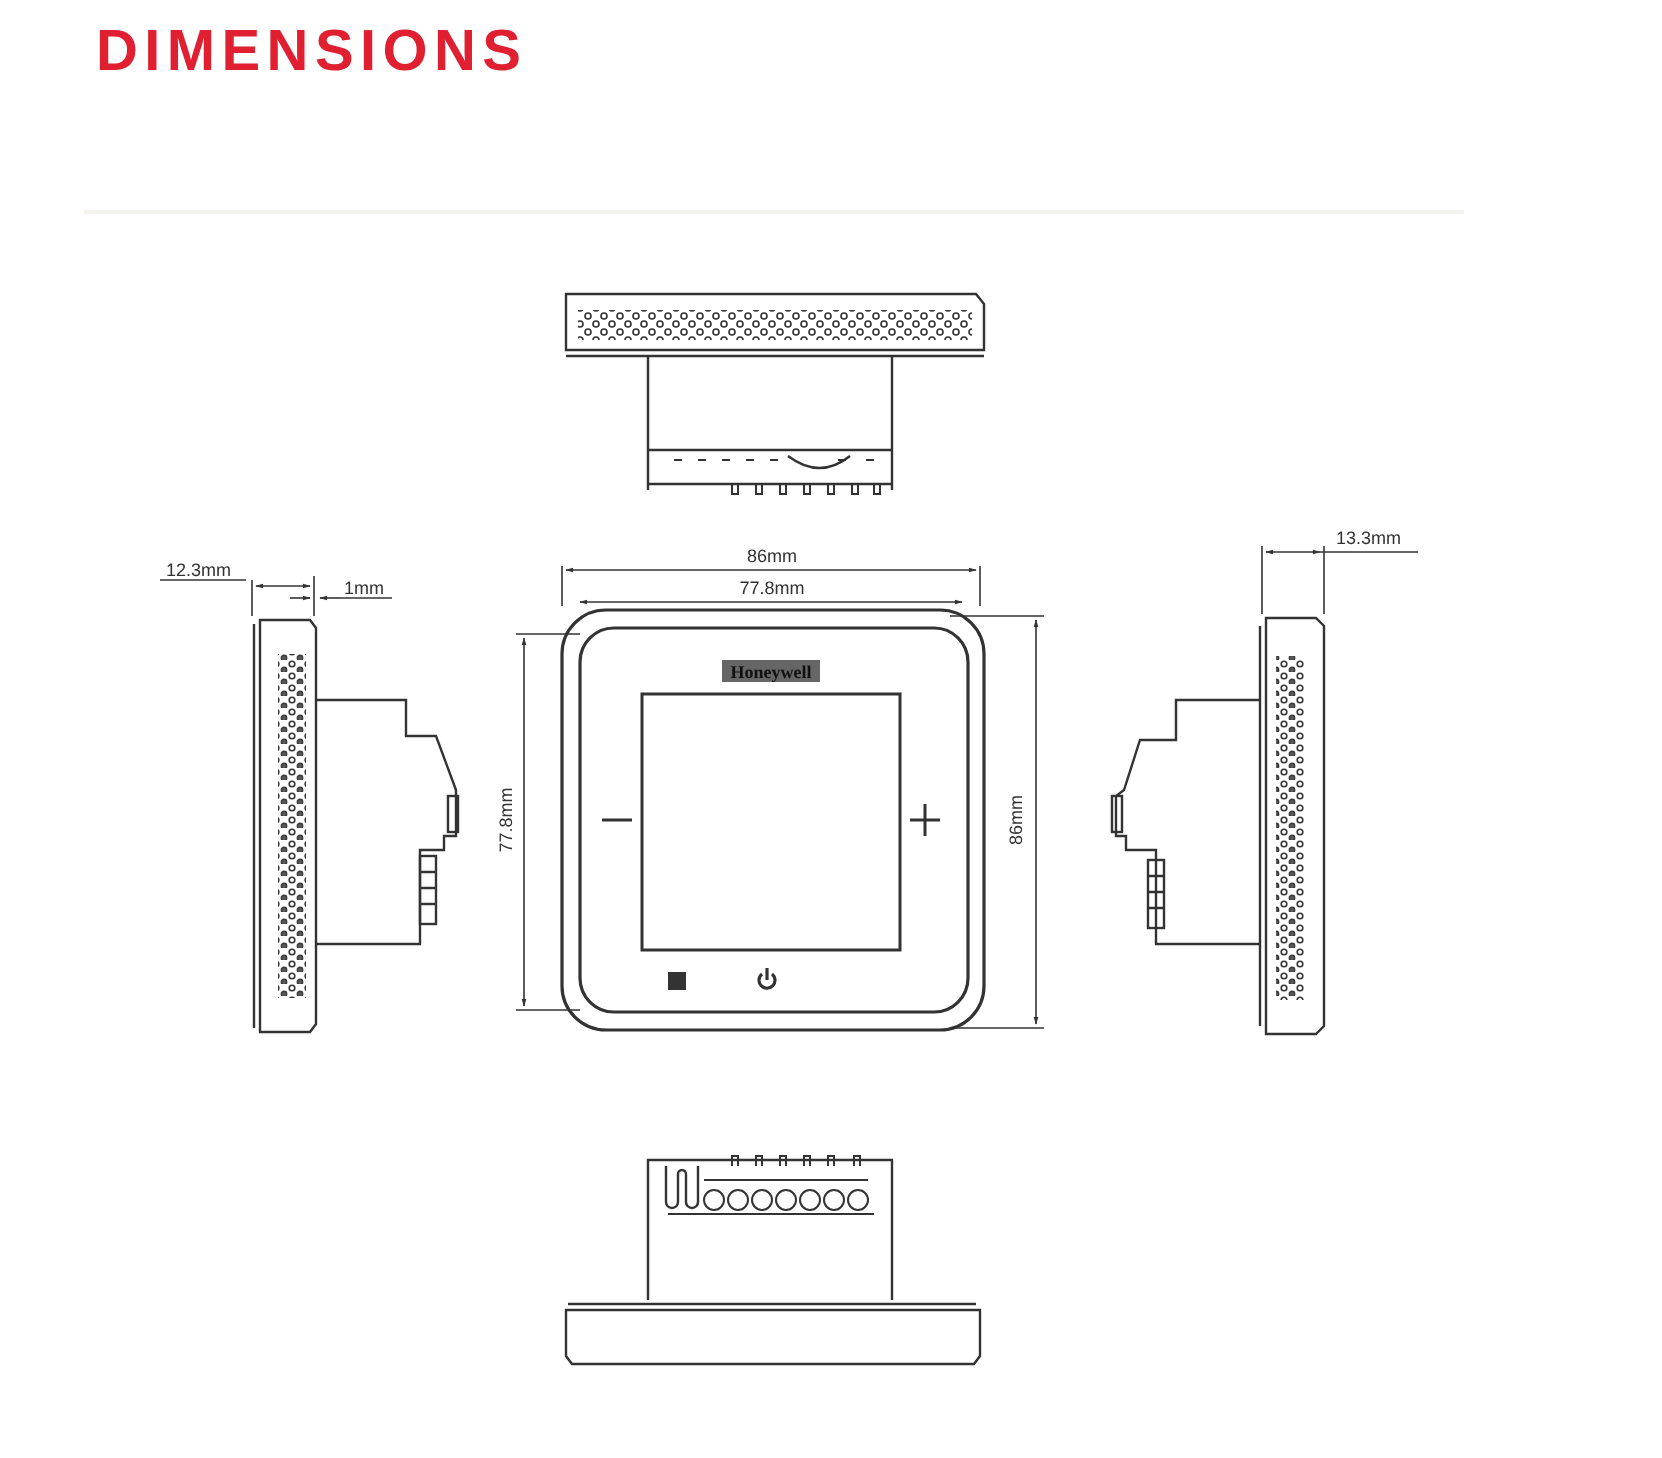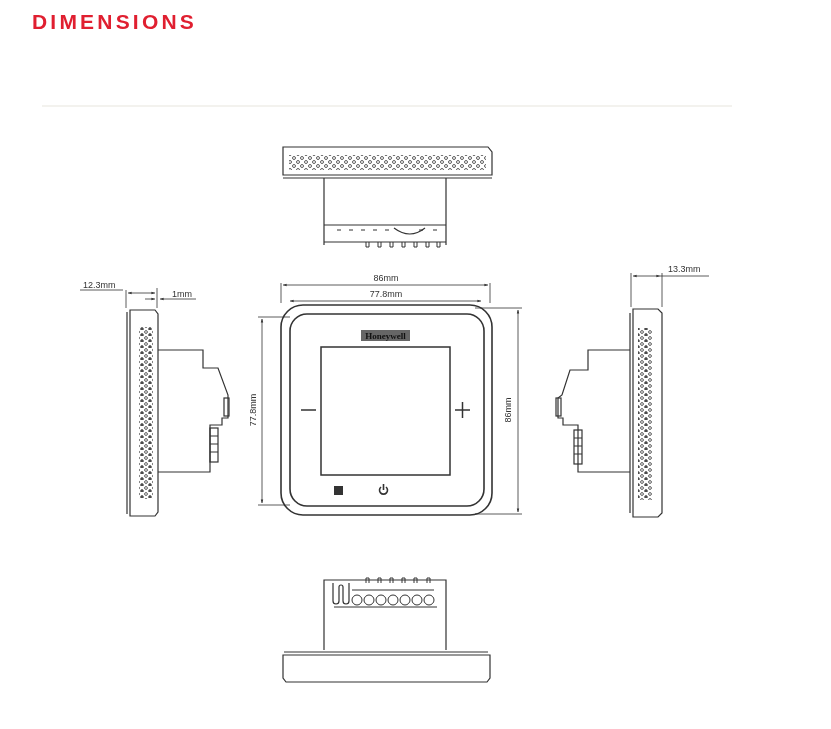--- a/index.html
+++ b/index.html
@@ -1,17 +1,17 @@
 <!DOCTYPE html>
 <html><head>
 <meta charset="utf-8">
 <style>
   html, body { margin: 0; padding: 0; background: #ffffff; }
   body { width: 831px; height: 729px; position: relative; overflow: hidden; font-family: "Liberation Sans", sans-serif; }
-  .title { position: absolute; left: 32px; top: 10px; margin: 0; font-family: "Liberation Sans", sans-serif; font-weight: 700; font-size: 21px; letter-spacing: 3.2px; color: #e01f30; }
+  .title { position: absolute; left: 48px; top: 10px; margin: 0; font-family: "Liberation Sans", sans-serif; font-weight: 700; font-size: 29px; letter-spacing: 3.2px; color: #e01f30; }
   .divider { position: absolute; left: 42px; top: 105px; width: 690px; height: 2px; background: #f3f2ee; }
   svg.drawing { position: absolute; left: 0; top: 0; }
   .dim-text { font-family: "Liberation Sans", sans-serif; font-size: 9px; fill: #333; }
   .logo-text { font-family: "Liberation Serif", serif; font-size: 9px; font-weight: 700; fill: #222; }
 </style>
 </head>
 <body>
 
 <h1 class="title">DIMENSIONS</h1>
 <div class="divider"></div>

